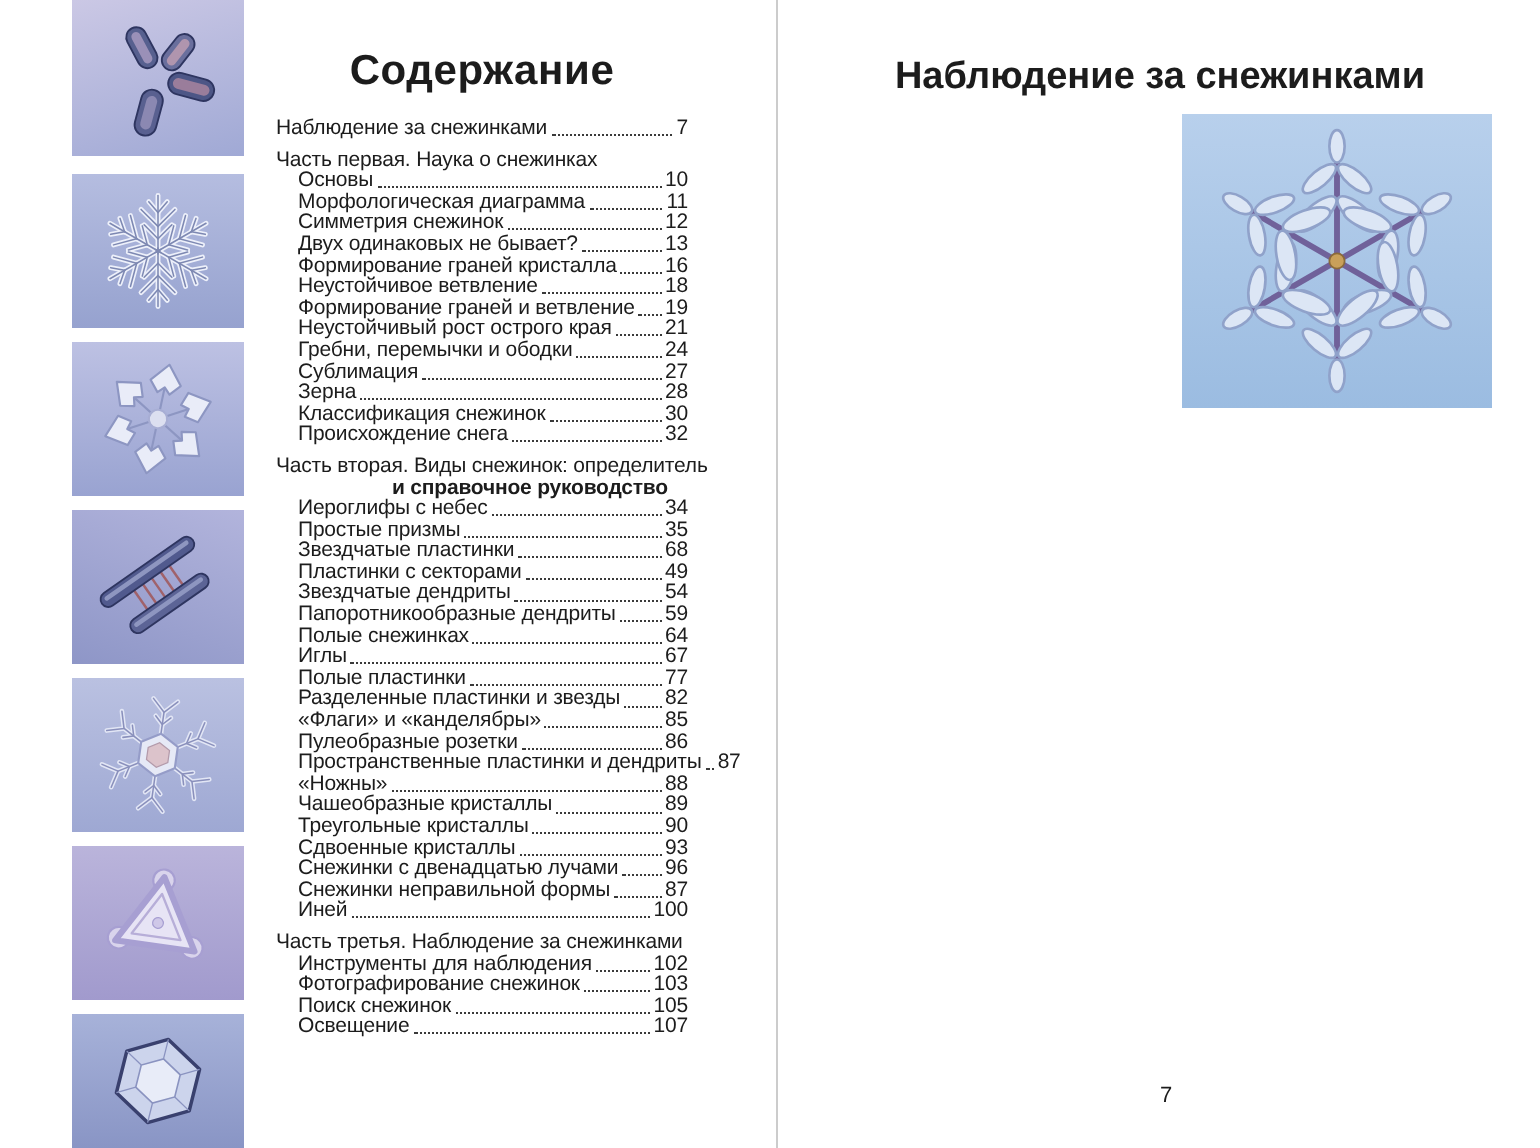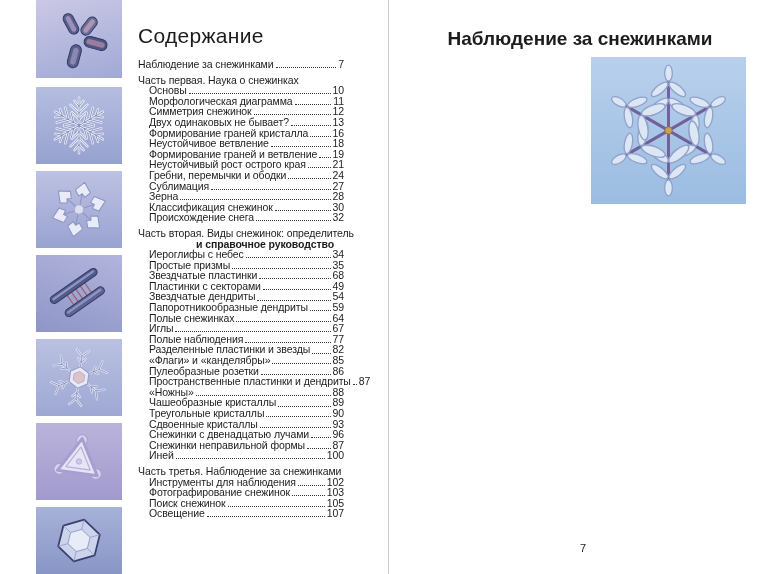--- a/index.html
+++ b/index.html
@@ -15,21 +15,21 @@
   #ph2{top:87px;height:77px;background:linear-gradient(180deg,#b5bde0,#96a2cf);}
   #ph3{top:171px;height:77px;background:linear-gradient(180deg,#bdc1e3,#99a3d1);}
   #ph4{top:255px;height:77px;background:linear-gradient(200deg,#b2b4dc,#8e96c7);}
   #ph5{top:339px;height:77px;background:linear-gradient(180deg,#bac1e1,#9ea8d3);}
   #ph6{top:423px;height:77px;background:linear-gradient(180deg,#bab4db,#a19acd);}
   #ph7{top:507px;height:67px;background:linear-gradient(180deg,#a7b2d9,#8995c5);}
   
   .divider{position:absolute;left:388px;top:0;width:1px;height:574px;background:#cccccc;}
   
   .toc-wrap{position:absolute;left:138px;top:24px;width:206px;}
-  .toc-title{font-size:21px;font-weight:normal;text-align:left;margin:0 0 11px 0;letter-spacing:.3px;}
+  .toc-title{font-size:21px;font-weight:bold;text-align:center;margin:0 0 11px 0;letter-spacing:.3px;}
   .toc-row{display:flex;align-items:flex-end;font-size:10.5px;line-height:10.6px;padding-left:11px;letter-spacing:-0.1px;}
   .toc-row.top{padding-left:0;}
   .toc-row.heading{padding-left:0;font-weight:normal;margin-top:5px;align-items:flex-end;}
   .toc-row.heading2{padding-left:58px;font-weight:bold;margin-top:0;align-items:center;}
   .toc-label{white-space:nowrap;}
   .toc-dots{flex:1;border-bottom:1.3px dotted #3a3a3a;margin:0 2px 1.5px 2px;min-width:4px;}
   .toc-page{white-space:nowrap;}
   
   .rp-title{position:absolute;left:398px;top:28px;width:364px;margin:0;text-align:center;font-size:19px;font-weight:bold;}
   .col{position:absolute;top:57px;font-size:10.8px;line-height:11.25px;text-align:justify;letter-spacing:-0.1px;}
@@ -332,21 +332,21 @@
     <span class="toc-label">Полые снежинках</span>
     <span class="toc-dots"></span>
     <span class="toc-page">64</span>
   </div>
           <div class="toc-row item">
     <span class="toc-label">Иглы</span>
     <span class="toc-dots"></span>
     <span class="toc-page">67</span>
   </div>
           <div class="toc-row item">
-    <span class="toc-label">Полые наблюдения</span>
+    <span class="toc-label">Полые пластинки</span>
     <span class="toc-dots"></span>
     <span class="toc-page">77</span>
   </div>
           <div class="toc-row item">
     <span class="toc-label">Разделенные пластинки и звезды</span>
     <span class="toc-dots"></span>
     <span class="toc-page">82</span>
   </div>
           <div class="toc-row item">
     <span class="toc-label">«Флаги» и «канделябры»</span>

